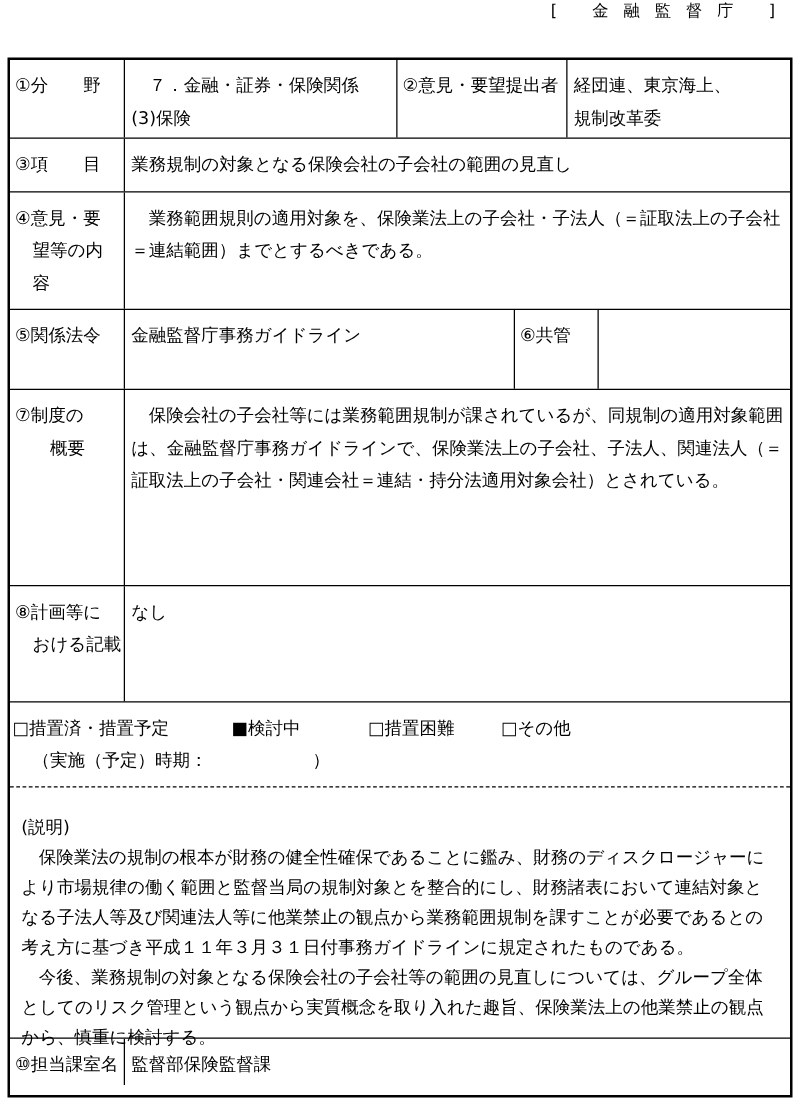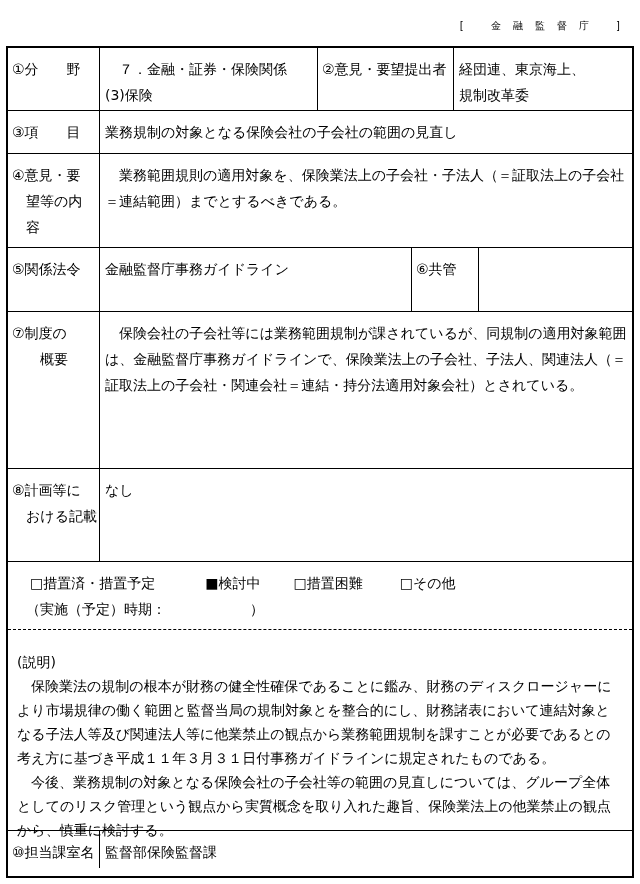--- a/index.html
+++ b/index.html
@@ -2,22 +2,22 @@
 <html><head>
 <meta charset="utf-8">
 <style>
   html,body { margin:0; padding:0; background:#fff; }
   .page {
     position:relative; width:640px; height:884px; background:#ffffff;
     font-family:"DejaVu Sans", sans-serif; color:#000; font-size:14px;
     overflow:hidden;
   }
   .agency-header {
-    position:absolute; top:19px; right:8px;
-    font-size:10px; letter-spacing:12px; white-space:nowrap;text-align:right;
+    position:absolute; top:0; right:8px;
+    font-size:13px; letter-spacing:12px; white-space:nowrap;text-align:right;
   }
   .doc-table {
     position:absolute; left:6px; top:46px; width:628px; height:832px;
     border:2px solid #000; box-sizing:border-box;
     display:flex; flex-direction:column;
   }
   .row { display:flex; border-top:1px solid #000; box-sizing:border-box; flex:none; }
   .row:first-child { border-top:none; }
   .cell {
     box-sizing:border-box; padding:8px 5px 0 5px;
@@ -30,22 +30,22 @@
   .col-label { width:92px; }
   .w218 { width:218px; } .w136 { width:136px; }
   .w312 { width:312px; } .w67  { width:67px; }
   .flex1 { flex:1; }
   .r1 { height:62px; } .r2 { height:43px; } .r3 { height:94px; }
   .r4 { height:64px; } .r5 { height:157px; } .r6 { height:93px; }
   .r7 { height:68px; } .r8 { height:201px; border-top:1px dashed #000; display:block; }
   .r9 { height:38px; }
   .status-cell { padding:8px 4px 0 2px; }
   .status-opts { display:flex; white-space:nowrap; }
-  .status-opts .opt1 { margin-right:50px;margin-left:20px; }
-  .status-opts .opt2 { margin-right:33px; }
+  .status-opts .opt1 { margin-right:50px; }
+  .status-opts .opt2 { margin-right:54px; }
   .status-opts .opt3 { margin-right:37px; }
   .status-schedule { padding-left:16px; white-space:pre; }
   .expl { padding:20px 9px 0 9px; line-height:24px; }
   .expl-body { white-space:pre-line; }
 </style>
 </head>
 <body>
 
 <div class="page">
 

